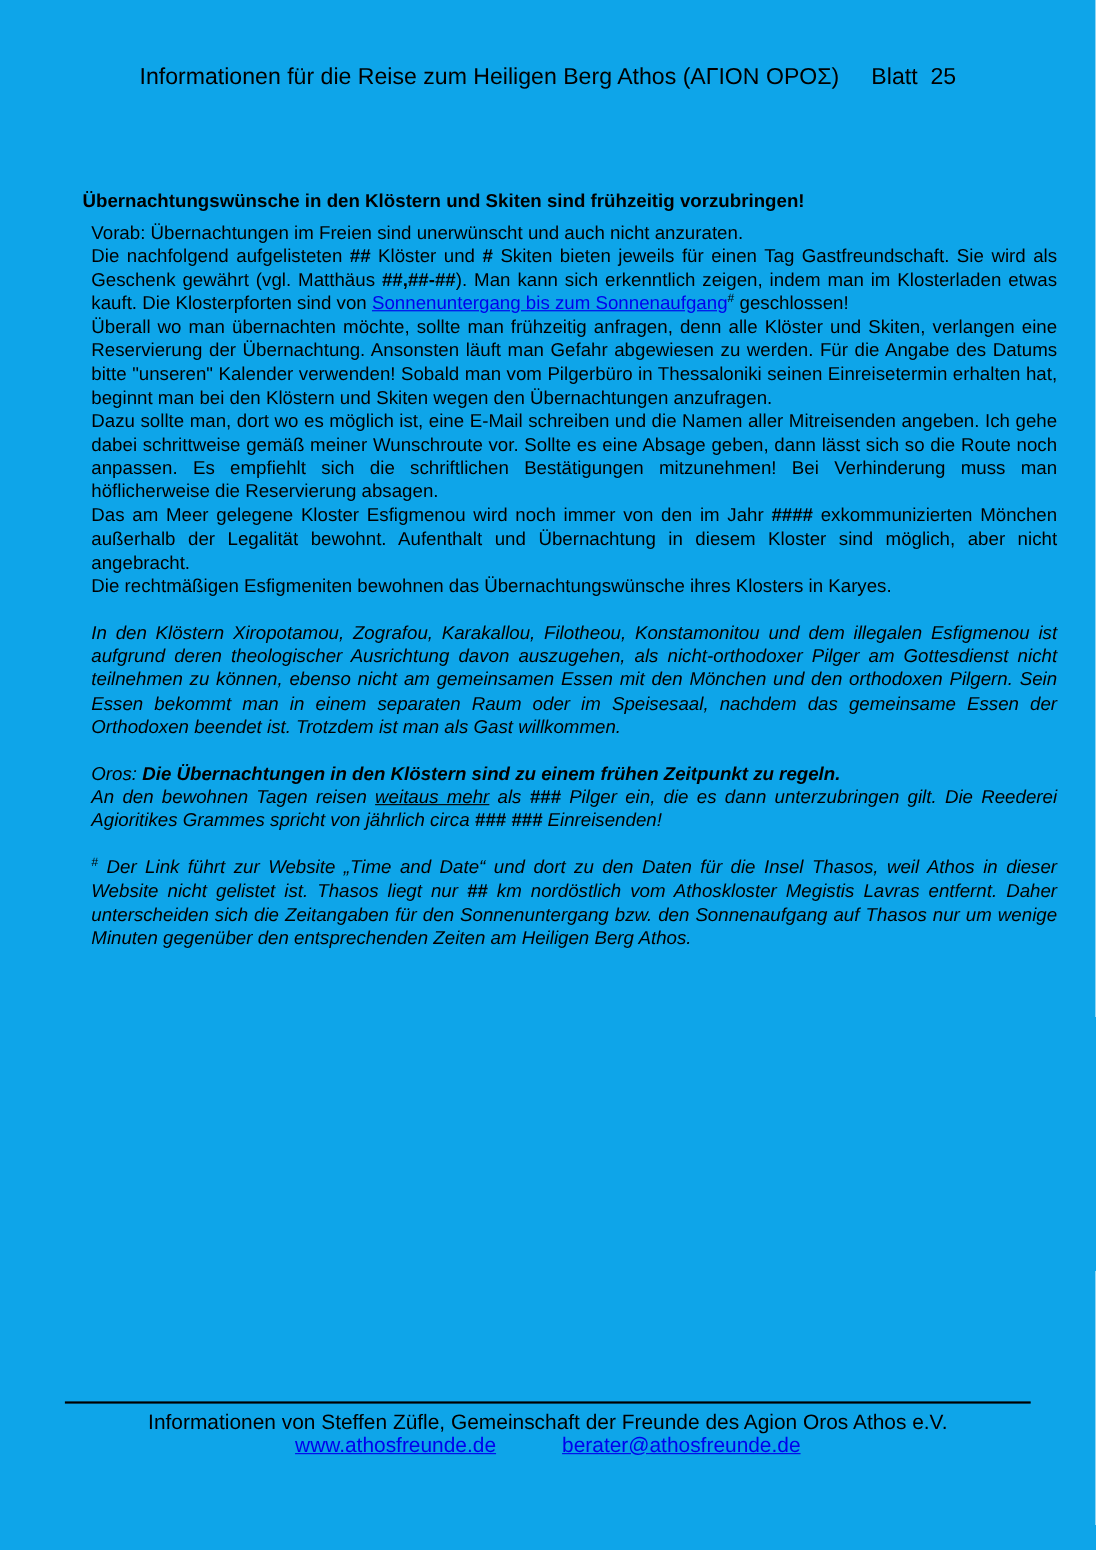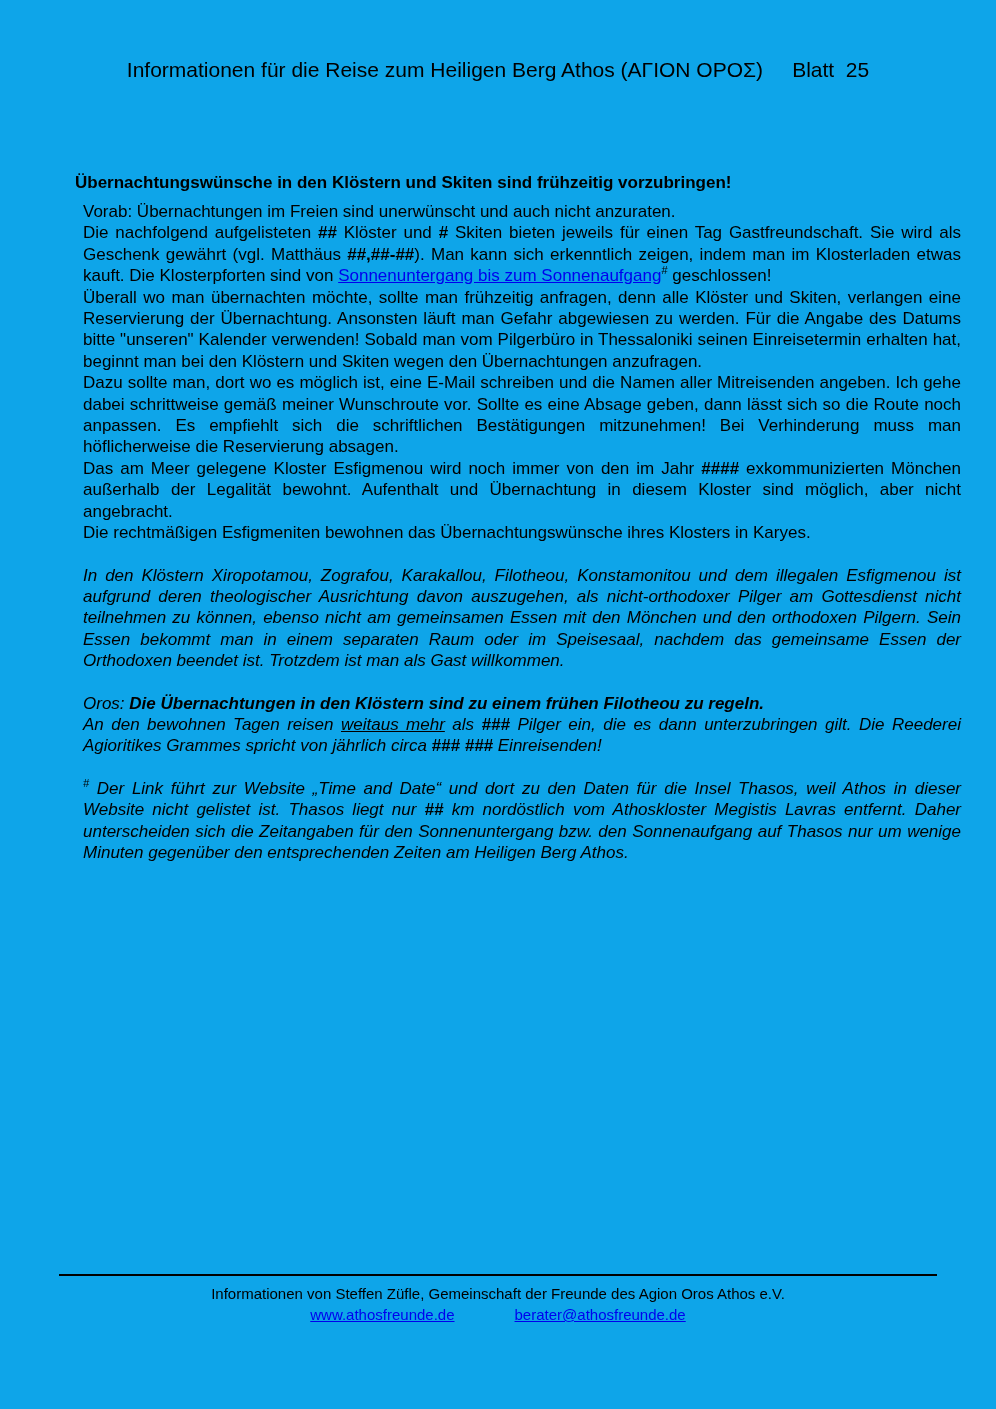--- a/index.html
+++ b/index.html
@@ -59,21 +59,21 @@
   .link {
     color: #0000EE;
     text-decoration: underline;
     cursor: pointer;
   }
   .footer {
     position: absolute;
     top: 1274px;
     left: 59px;
     width: 878px;
-    font-size: 15px;
+    font-size: 19px;
     line-height: 21px;
     text-align: center;
   }
   .footer-rule {
     border-top: 2px solid #000000;
     margin-bottom: 7px;
   }
   .footer-links {
     display: flex;
     justify-content: center;
@@ -97,21 +97,21 @@
         <p class="para"><span>Die nachfolgend aufgelisteten </span><span class="b">##</span><span> Klöster und </span><span class="b">#</span><span> Skiten bieten jeweils für einen Tag Gastfreundschaft. Sie wird als Geschenk gewährt (vgl. Matthäus </span><span class="b">##,##-##</span><span>). Man kann sich erkenntlich zeigen, indem man im Klosterla­den etwas kauft. Die Klosterpforten sind von </span><a href="#" class="link">Sonnenuntergang bis zum Sonnenaufgang</a><span class="sup">#</span><span> geschlossen!</span></p>
         <p class="para"><span>Überall wo man übernachten möchte, sollte man frühzeitig anfragen, denn alle Klöster und Skiten, verlangen eine Reservierung der Übernachtung. Ansonsten läuft man Gefahr abgewiesen zu werden. Für die Angabe des Datums bitte "unseren" Kalender verwenden! Sobald man vom Pilgerbüro in Thessaloniki seinen Einrei­setermin erhalten hat, beginnt man bei den Klöstern und Skiten wegen den Übernachtungen anzufragen.</span></p>
         <p class="para"><span>Dazu sollte man, dort wo es möglich ist, eine E-Mail schreiben und die Namen aller Mitreisenden angeben. Ich gehe dabei schrittweise gemäß meiner Wunschroute vor. Sollte es eine Absage geben, dann lässt sich so die Route noch anpassen. Es empfiehlt sich die schriftlichen Bestätigungen mitzunehmen! Bei Verhinde­rung muss man höflicherweise die Reservierung absagen.</span></p>
         <p class="para"><span>Das am Meer gelegene Kloster Esfigmenou wird noch immer von den im Jahr </span><span class="b">####</span><span> exkommunizierten Mön­chen außerhalb der Legalität bewohnt. Aufenthalt und Übernachtung in diesem Kloster sind möglich, aber nicht angebracht.</span></p>
         <p class="para"><span>Die rechtmäßigen Esfigmeniten bewohnen das Übernachtungswünsche ihres Klosters in Karyes.</span></p>
       </div>
       <div class="block">
         <p class="para"><span>In den Klöstern Xiropotamou, Zografou, Karakallou, Filotheou, Konstamonitou und dem illegalen Esfigmenou ist aufgrund deren theologischer Ausrichtung davon auszugehen, als nicht-orthodoxer Pilger am Gottesdienst nicht teilnehmen zu können, ebenso nicht am gemeinsamen Essen mit den Mönchen und den orthodoxen Pilgern. Sein Essen bekommt man in einem separaten Raum oder im Speisesaal, nachdem das gemeinsame Essen der Orthodoxen beendet ist. Trotzdem ist man als Gast willkommen.</span></p>
       </div>
       <div class="block">
-        <p class="para"><span>Oros: </span><span class="b">Die Übernachtungen in den Klöstern sind zu einem frühen Filotheou zu regeln.</span></p>
+        <p class="para"><span>Oros: </span><span class="b">Die Übernachtungen in den Klöstern sind zu einem frühen Zeitpunkt zu regeln.</span></p>
         <p class="para"><span>An den bewohnen Tagen reisen </span><span class="u">weitaus mehr</span><span> als </span><span class="b">###</span><span> Pilger ein, die es dann unterzubringen gilt. Die Reede­rei Agioritikes Grammes spricht von jährlich circa </span><span class="b">### ###</span><span> Einreisenden!</span></p>
       </div>
       <div class="block">
         <p class="para"><span class="sup">#</span><span> Der Link führt zur Website „Time and Date“ und dort zu den Daten für die Insel Thasos, weil Athos in dieser Website nicht gelistet ist. Thasos liegt nur </span><span class="b">##</span><span> km nordöstlich vom Athoskloster Megistis Lavras entfernt. Da­her unterscheiden sich die Zeitangaben für den Sonnenuntergang bzw. den Sonnenaufgang auf Thasos nur um wenige Minuten gegenüber den entsprechenden Zeiten am Heiligen Berg Athos.</span></p>
       </div>
     </main>
 
   <footer class="footer">
     <div class="footer-rule"></div>
     <div class="footer-info">Informationen von Steffen Züfle, Gemeinschaft der Freunde des Agion Oros Athos e.V.</div>

